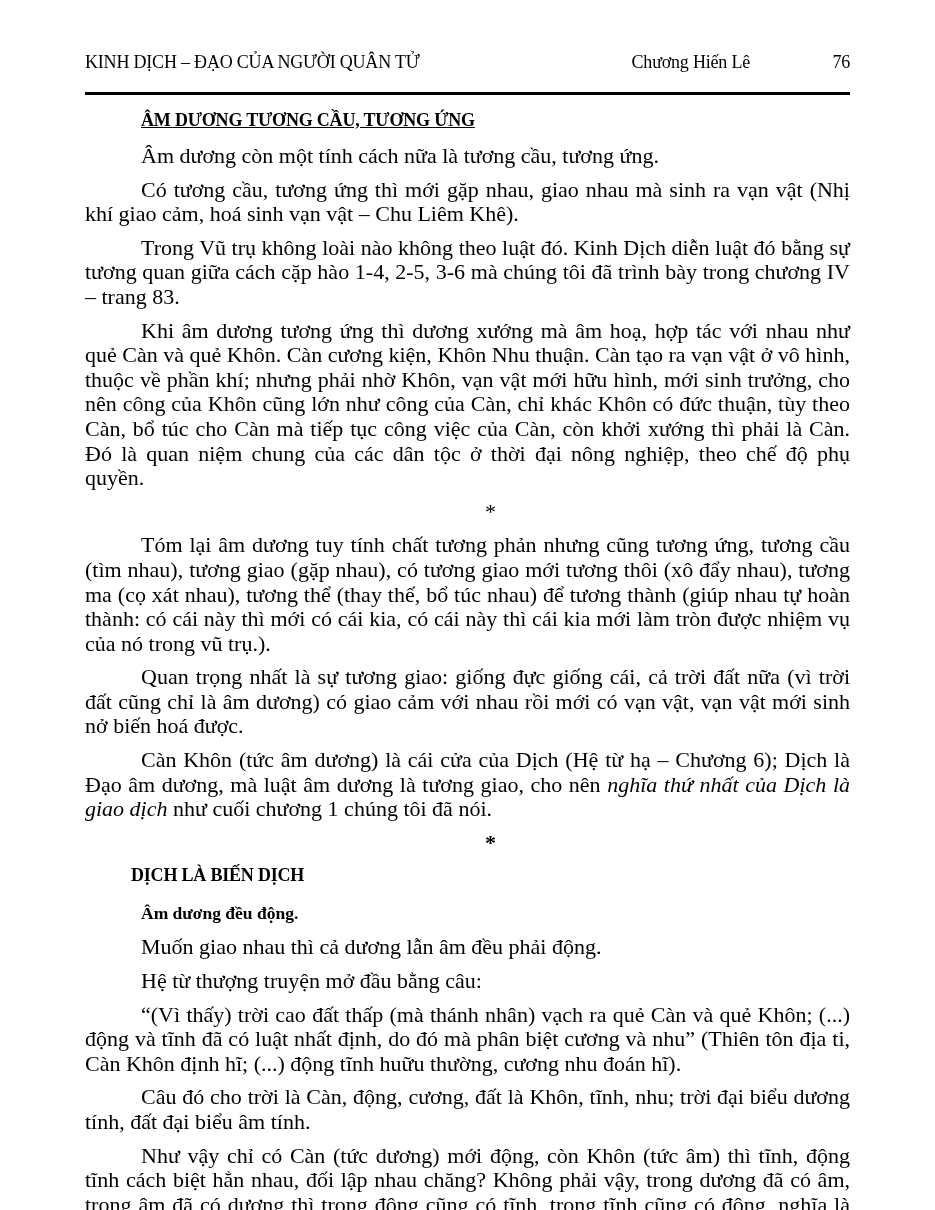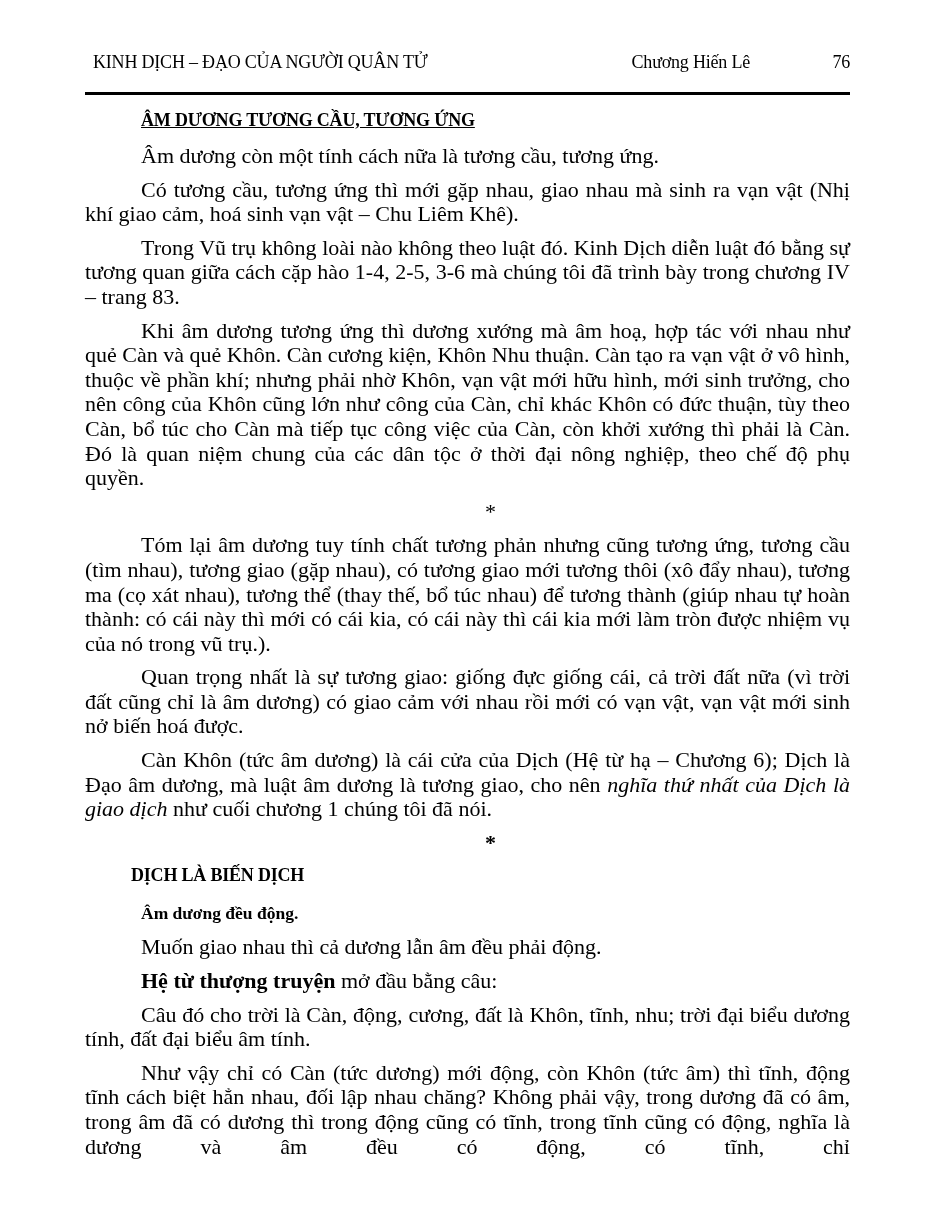--- a/index.html
+++ b/index.html
@@ -10,21 +10,20 @@
     font-family:"Liberation Serif","DejaVu Serif",serif;
     box-sizing:border-box;
     padding:50px 85px 0 85px;
     overflow:hidden;
   }
   .pagehead{
     display:flex;align-items:center;
     font-size:18px;line-height:25px;
     letter-spacing:-0.2px;
     white-space:nowrap;
-    margin-left:8px;
   }
   .ph-title{flex:1;}
   .ph-author{}
   .ph-num{width:100px;text-align:right;}
   .rule{height:3px;background:#000;margin-top:17px;}
   h2.sec{
     font-size:18px;font-weight:bold;
     margin:13px 0 0 56px;line-height:25px;
     letter-spacing:-0.2px;
     text-decoration:underline;
@@ -46,21 +45,21 @@
     text-align:left;padding-left:46px;
     margin:8px 0 4px 0;line-height:25px;
     letter-spacing:-0.2px;
   }
   h4.sub{
     font-size:17.5px;font-weight:bold;
     margin:13px 0 4px 56px;line-height:25px;
   }
   p.cont{text-align-last:justify;}
   em{font-style:italic;}
-  strong{font-weight:bold;}
+  strong{font-weight:normal;}
 </style>
 </head>
 <body>
 
 <div class="page">
 
   <header class="pagehead">
     <span class="ph-title">KINH DỊCH – ĐẠO CỦA NGƯỜI QUÂN TỬ</span>
     <span class="ph-author">Chương Hiến Lê</span>
     <span class="ph-num">76</span>
@@ -79,17 +78,18 @@
     <p>Quan trọng nhất là sự tương giao: giống đực giống cái, cả trời đất nữa (vì trời đất cũng chỉ là âm dương) có giao cảm với nhau rồi mới có vạn vật, vạn vật mới sinh nở biến hoá được.</p>
     <p><span>Càn Khôn (tức âm dương) là cái cửa của Dịch (Hệ từ hạ – Chương 6); Dịch là Đạo âm dương, mà luật âm dương là tương giao, cho nên </span><em>nghĩa thứ nhất của Dịch là giao dịch</em><span> như cuối chương 1 chúng tôi đã nói.</span></p>
   </section>
 
   <section>
     <p class="sep sep-bold">*</p>
     <h3 class="center">DỊCH LÀ BIẾN DỊCH</h3>
     <h4 class="sub">Âm dương đều động.</h4>
     <p>Muốn giao nhau thì cả dương lẫn âm đều phải động.</p>
     <p><strong>Hệ từ thượng truyện</strong><span> mở đầu bằng câu:</span></p>
+    <p>“(Vì thấy) trời cao đất thấp (mà thánh nhân) vạch ra quẻ Càn và quẻ Khôn; (...) động và tĩnh đã có luật nhất định, do đó mà phân biệt cương và nhu” (Thiên tôn địa ti, Càn Khôn định hĩ; (...) động tĩnh huữu thường, cương nhu đoán hĩ).</p>
     <p>Câu đó cho trời là Càn, động, cương, đất là Khôn, tĩnh, nhu; trời đại biểu dương tính, đất đại biểu âm tính.</p>
     <p class="cont">Như vậy chỉ có Càn (tức dương) mới động, còn Khôn (tức âm) thì tĩnh, động tĩnh cách biệt hẳn nhau, đối lập nhau chăng? Không phải vậy, trong dương đã có âm, trong âm đã có dương thì trong động cũng có tĩnh, trong tĩnh cũng có động, nghĩa là dương và âm đều có động, có tĩnh, chỉ</p>
   </section>
 
 </div>
 
 </body></html>

